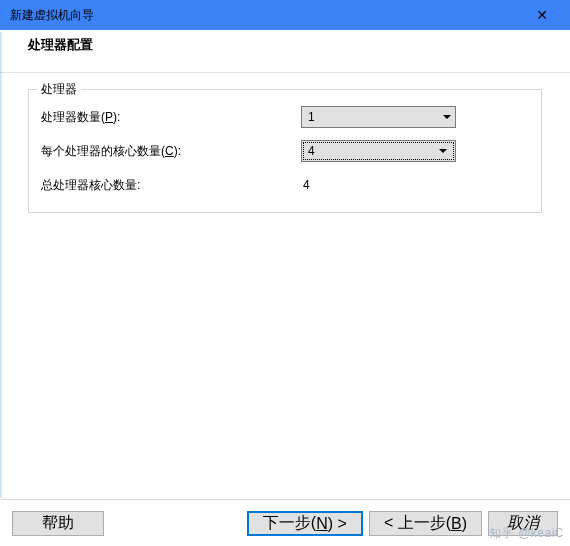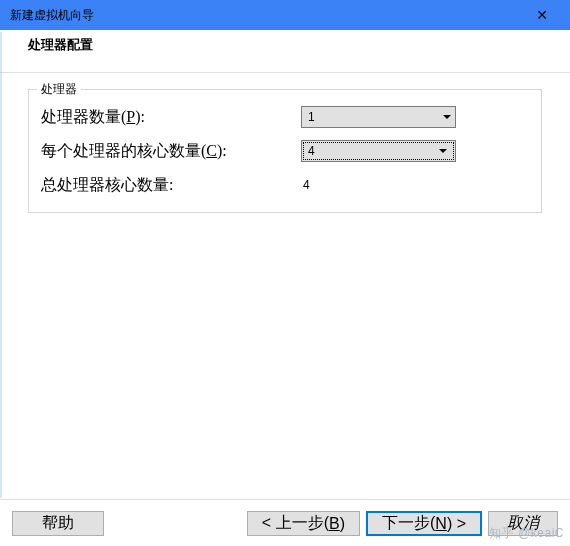--- a/index.html
+++ b/index.html
@@ -74,22 +74,21 @@
       display: flex;
       align-items: center;
       margin-bottom: 12px;
       height: 22px;
     }
     .row:last-child {
       margin-bottom: 0;
     }
     .label {
       width: 260px;
-      font-size: 16px;
-      font-family: Liberation Serif, serif;
+      font-size: 12px;
     }
     .label .underline {
       text-decoration: underline;
     }
     .combo {
       position: relative;
       width: 155px;
       height: 22px;
       border: 1px solid #7a7a7a;
       background: #e1e1e1;
@@ -227,28 +226,28 @@
   </div>
 </div>
 
 <div class="footer-border"></div>
 
 <div class="footer">
   <button class="btn">
     <span>帮助</span>
   </button>
   <span class="spacer"></span>
+  <button class="btn primary">
+    <span>下一步(</span>
+      <span class="underline">N</span>
+      <span>) &gt;</span>
+  </button>
   <button class="btn">
     <span>&lt; 上一步(</span>
       <span class="underline">B</span>
       <span>)</span>
   </button>
-  <button class="btn primary">
-    <span>下一步(</span>
-      <span class="underline">N</span>
-      <span>) &gt;</span>
-  </button>
   <button class="btn" style="min-width:70px;font-style:italic;">
     <span>取消</span>
   </button>
 </div>
 
 <div class="watermark">知乎 @keaiC</div>
 
 </body></html>

